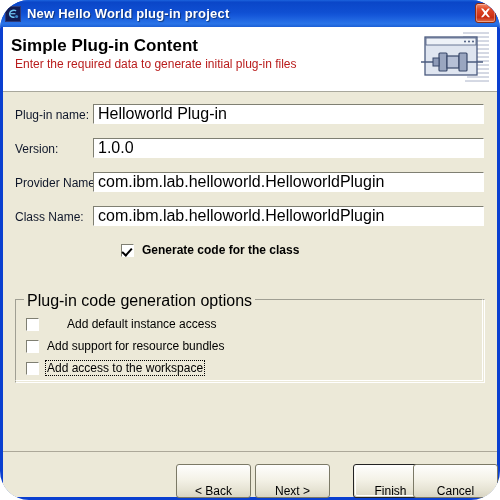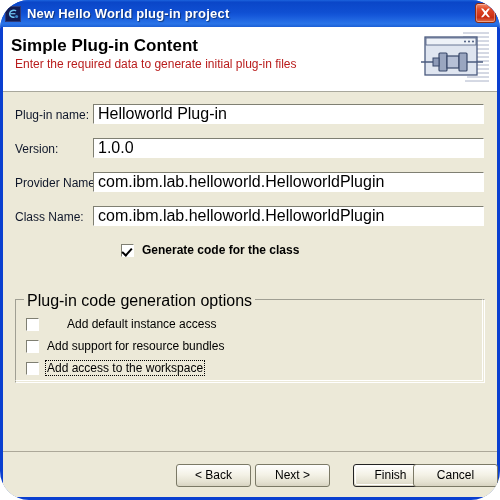--- a/index.html
+++ b/index.html
@@ -242,21 +242,21 @@
     background: linear-gradient(to bottom, #fefefd 0%, #f4f2e7 45%, #e5e2d2 80%, #d8d4c2 100%);
     border: 1px solid #7b7966;
     border-radius: 3px;
     box-sizing: border-box;
     font-family: "Liberation Sans", sans-serif;
     font-size: 12px;
     color: #000000;
     cursor: pointer;
     text-align: center;
     line-height: 21px;
-    padding: 0;
+    padding: 16px;
   }
   .btn.default {
     border: 1px solid #232323;
   }
   .btn.default::after {
     content: "";
     position: absolute;
     left: 1px; top: 1px; right: 1px; bottom: 1px;
     border: 1px solid #ffffff;
     border-radius: 2px;

